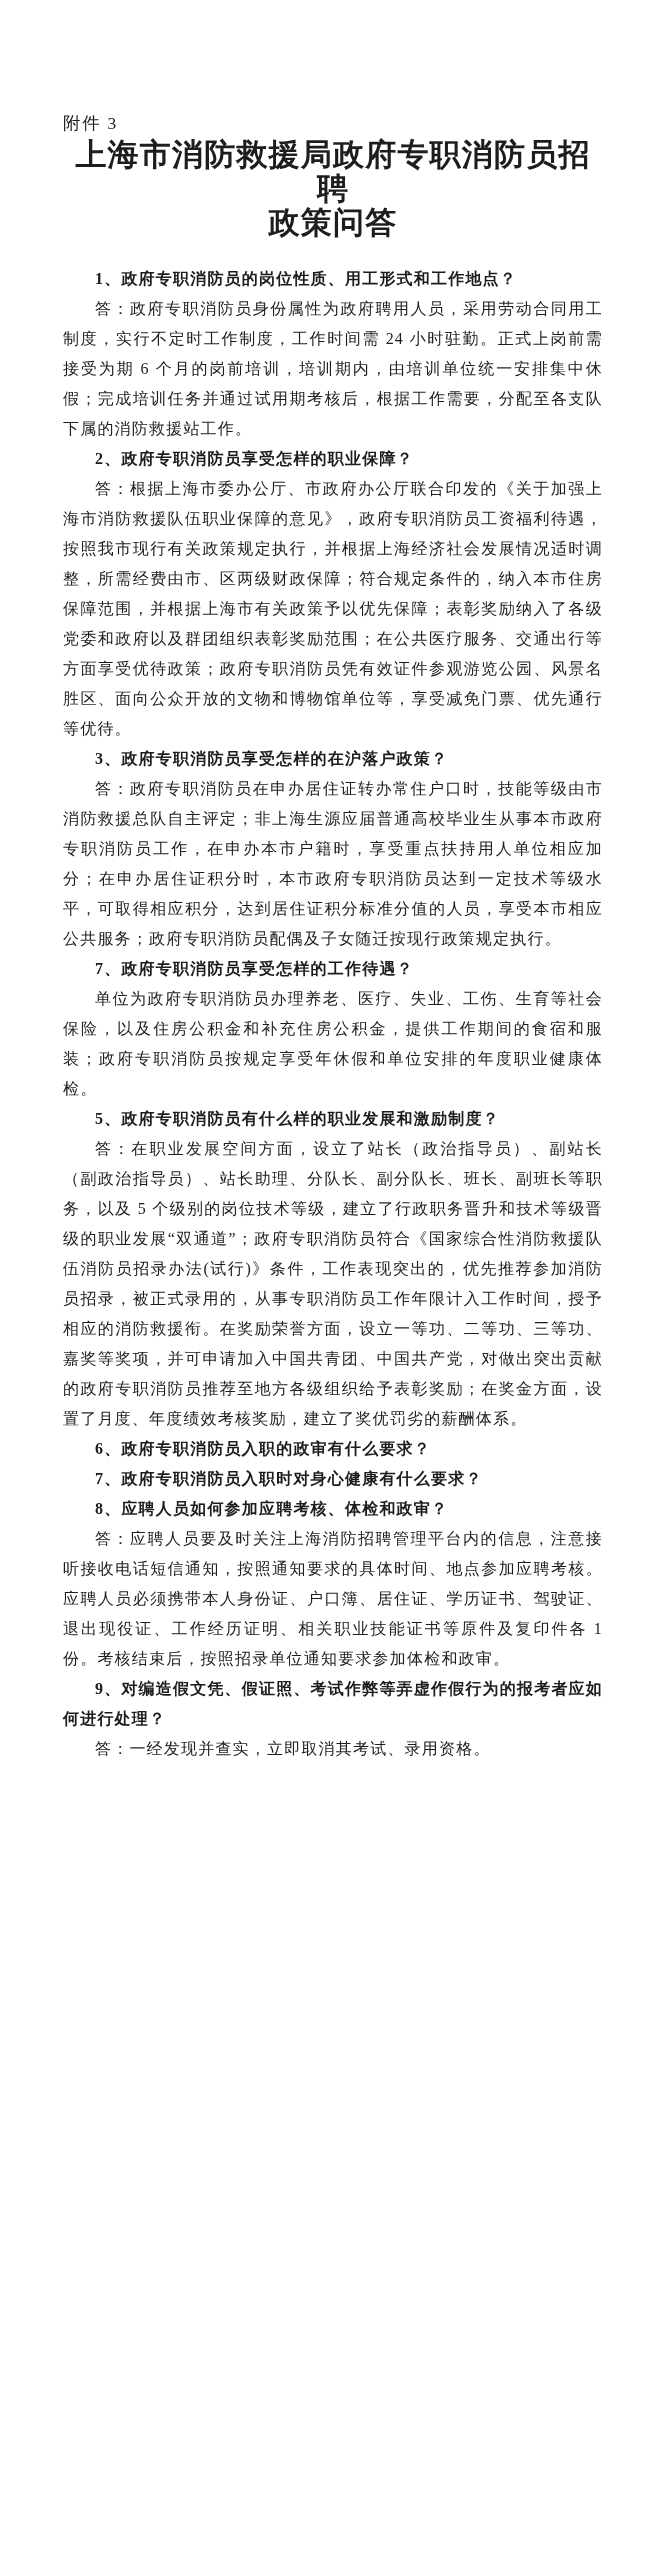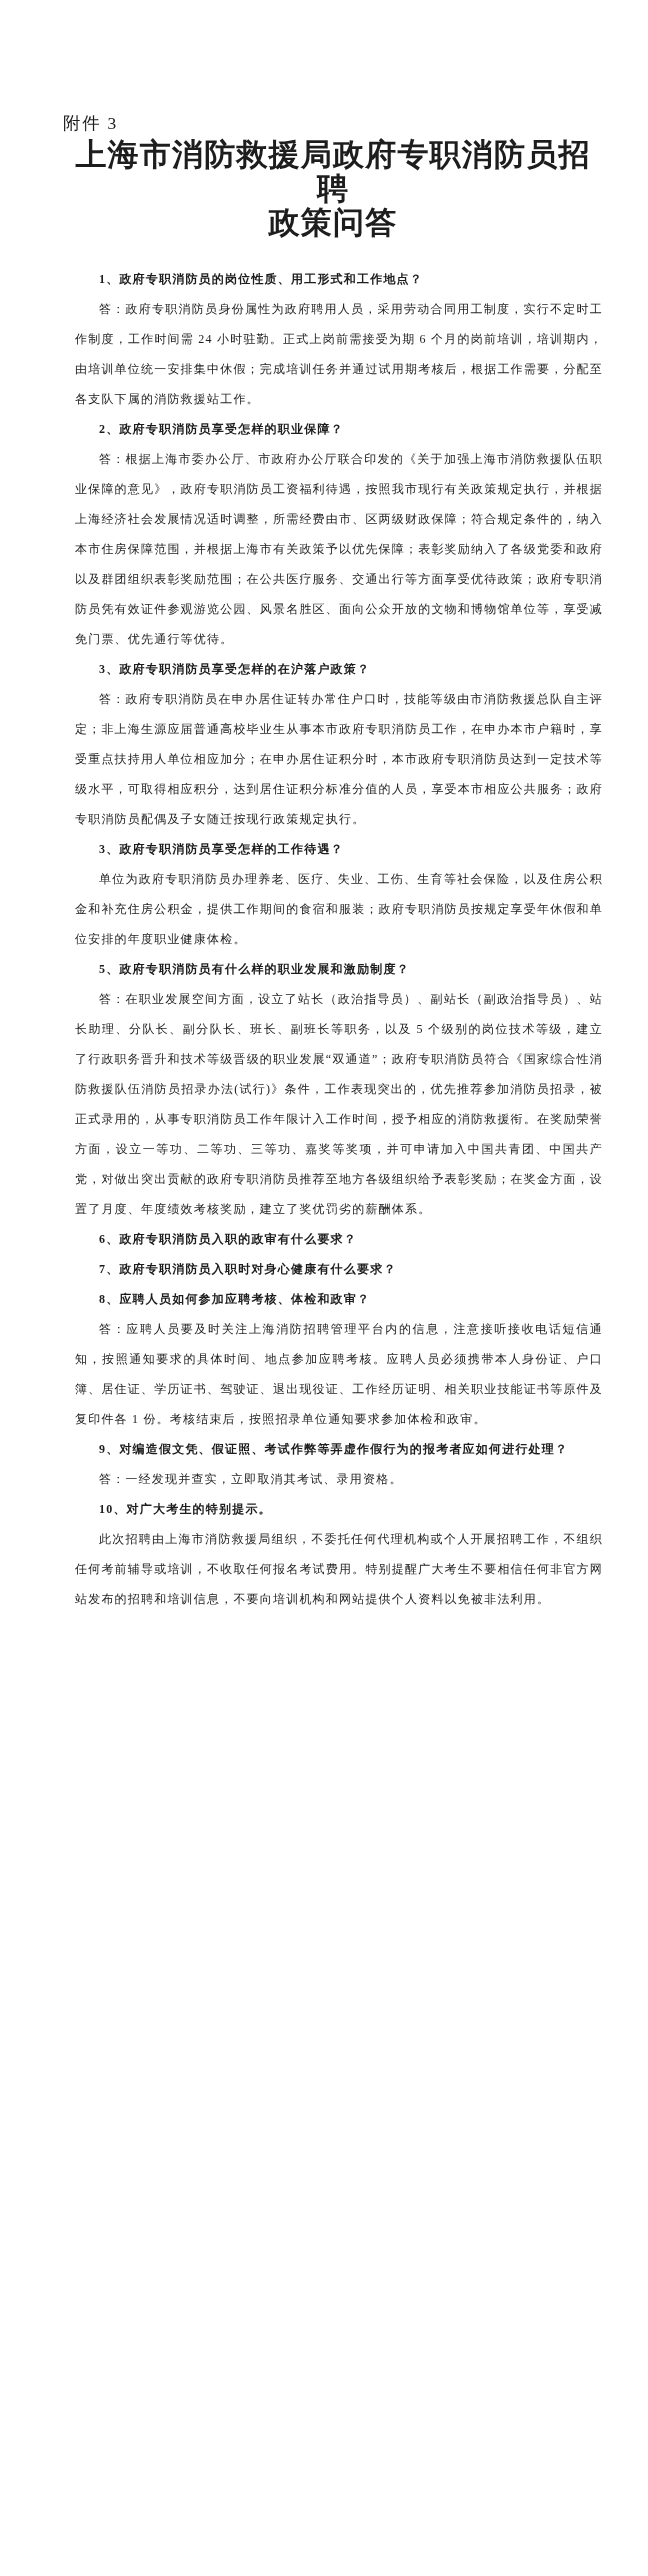--- a/index.html
+++ b/index.html
@@ -27,25 +27,24 @@
   .title {
     margin-top: 4.8px;
     text-align: center;
     font-weight: bold;
     font-size: 31px;
     line-height: 34px;
     letter-spacing: 1.2px;
   }
   .qa-list {
     margin-top: 24px;
-    font-size: 12px;
+    font-size: 16px;
     line-height: 30px;
     letter-spacing: 1.2px;
     text-align: justify;
-    margin-left: 12px;
   }
   .qa-item p {
     margin: 0;
     text-indent: 2em;
   }
   .qa-question {
     font-weight: bold;
   }
   .qa-answer {
     font-weight: normal;
@@ -71,21 +70,21 @@
     <p class="qa-question">2、政府专职消防员享受怎样的职业保障？</p>
     <p class="qa-answer">答：根据上海市委办公厅、市政府办公厅联合印发的《关于加强上海市消防救援队伍职业保障的意见》，政府专职消防员工资福利待遇，按照我市现行有关政策规定执行，并根据上海经济社会发展情况适时调整，所需经费由市、区两级财政保障；符合规定条件的，纳入本市住房保障范围，并根据上海市有关政策予以优先保障；表彰奖励纳入了各级党委和政府以及群团组织表彰奖励范围；在公共医疗服务、交通出行等方面享受优待政策；政府专职消防员凭有效证件参观游览公园、风景名胜区、面向公众开放的文物和博物馆单位等，享受减免门票、优先通行等优待。</p>
   </section>
 
   <section class="qa-item">
     <p class="qa-question">3、政府专职消防员享受怎样的在沪落户政策？</p>
     <p class="qa-answer">答：政府专职消防员在申办居住证转办常住户口时，技能等级由市消防救援总队自主评定；非上海生源应届普通高校毕业生从事本市政府专职消防员工作，在申办本市户籍时，享受重点扶持用人单位相应加分；在申办居住证积分时，本市政府专职消防员达到一定技术等级水平，可取得相应积分，达到居住证积分标准分值的人员，享受本市相应公共服务；政府专职消防员配偶及子女随迁按现行政策规定执行。</p>
   </section>
 
   <section class="qa-item">
-    <p class="qa-question">3、政府专职消防员享受怎样的工作待遇？</p>
+    <p class="qa-question">7、政府专职消防员享受怎样的工作待遇？</p>
     <p class="qa-answer">单位为政府专职消防员办理养老、医疗、失业、工伤、生育等社会保险，以及住房公积金和补充住房公积金，提供工作期间的食宿和服装；政府专职消防员按规定享受年休假和单位安排的年度职业健康体检。</p>
   </section>
 
   <section class="qa-item">
     <p class="qa-question">5、政府专职消防员有什么样的职业发展和激励制度？</p>
     <p class="qa-answer">答：在职业发展空间方面，设立了站长（政治指导员）、副站长（副政治指导员）、站长助理、分队长、副分队长、班长、副班长等职务，以及 5 个级别的岗位技术等级，建立了行政职务晋升和技术等级晋级的职业发展“双通道”；政府专职消防员符合《国家综合性消防救援队伍消防员招录办法(试行)》条件，工作表现突出的，优先推荐参加消防员招录，被正式录用的，从事专职消防员工作年限计入工作时间，授予相应的消防救援衔。在奖励荣誉方面，设立一等功、二等功、三等功、嘉奖等奖项，并可申请加入中国共青团、中国共产党，对做出突出贡献的政府专职消防员推荐至地方各级组织给予表彰奖励；在奖金方面，设置了月度、年度绩效考核奖励，建立了奖优罚劣的薪酬体系。</p>
   </section>
 
   <section class="qa-item">
     <p class="qa-question">6、政府专职消防员入职的政审有什么要求？</p>
@@ -98,20 +97,16 @@
   <section class="qa-item">
     <p class="qa-question">8、应聘人员如何参加应聘考核、体检和政审？</p>
     <p class="qa-answer">答：应聘人员要及时关注上海消防招聘管理平台内的信息，注意接听接收电话短信通知，按照通知要求的具体时间、地点参加应聘考核。应聘人员必须携带本人身份证、户口簿、居住证、学历证书、驾驶证、退出现役证、工作经历证明、相关职业技能证书等原件及复印件各 1 份。考核结束后，按照招录单位通知要求参加体检和政审。</p>
   </section>
 
   <section class="qa-item">
     <p class="qa-question">9、对编造假文凭、假证照、考试作弊等弄虚作假行为的报考者应如何进行处理？</p>
     <p class="qa-answer">答：一经发现并查实，立即取消其考试、录用资格。</p>
   </section>
 
-  <section class="qa-item">
-    <p class="qa-question">10、对广大考生的特别提示。</p>
-    <p class="qa-answer">此次招聘由上海市消防救援局组织，不委托任何代理机构或个人开展招聘工作，不组织任何考前辅导或培训，不收取任何报名考试费用。特别提醒广大考生不要相信任何非官方网站发布的招聘和培训信息，不要向培训机构和网站提供个人资料以免被非法利用。</p>
-  </section>
 </div>
   </div>
 </div>
 
 
 </body></html>

